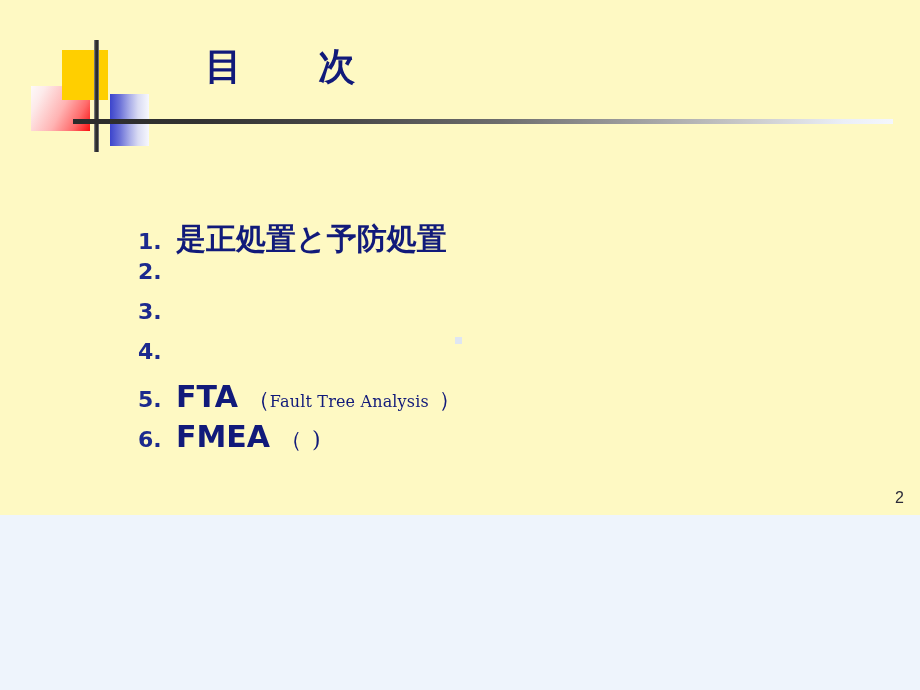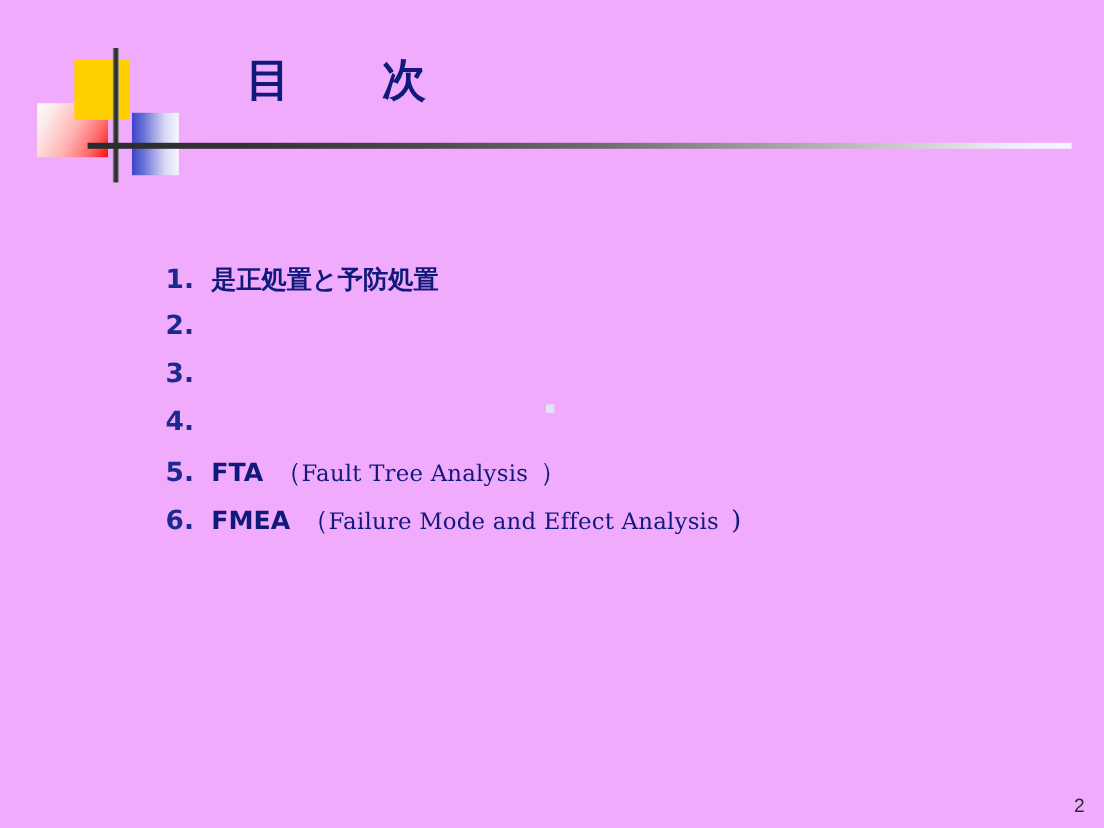--- a/index.html
+++ b/index.html
@@ -9,22 +9,22 @@
   body {
     width: 920px;
     height: 690px;
     background: #eef4fc;
     font-family: "Liberation Sans", sans-serif;
     overflow: hidden;
   }
   .slide {
     position: relative;
     width: 920px;
-    height: 690px;
-    background: #f0abfc;
+    height: 515px;
+    background: #fef9c3;
   }
 
   
   .ornament {
     position: absolute;
     left: 0;
     top: 0;
     width: 920px;
     height: 170px;
   }
@@ -99,34 +99,34 @@
   .toc-num {
     font-family: "DejaVu Sans", "Liberation Sans", sans-serif;
     font-size: 22px;
     font-weight: bold;
     color: #1c2a8e;
     width: 38px;
     flex: 0 0 38px;
   }
   .toc-text {
     font-family: "DejaVu Sans", "Liberation Sans", sans-serif;
-    font-size: 21px;
+    font-size: 30px;
     font-weight: bold;
     color: #111a7a;
   }
   .toc-paren {
     font-family: "DejaVu Serif", "Liberation Serif", serif;
     font-size: 22px;
     font-weight: normal;
     color: #111a7a;
     margin-left: 10px;
   }
   .toc-en {
     font-family: "DejaVu Serif", "Liberation Serif", serif;
-    font-size: 19px;
+    font-size: 16px;
     font-weight: normal;
     color: #111a7a;
     letter-spacing: 0.01em;
   }
 
   
   .artifact-mark {
     position: absolute;
     left: 455px;
     top: 337px;
@@ -196,21 +196,20 @@
       <span class="toc-text">FTA</span>
       <span class="toc-paren">（</span>
       <span class="toc-en">Fault  Tree  Analysis</span>
       <span class="toc-paren">）</span>
     </div>
 
     <div class="toc-item">
       <span class="toc-num">6.</span>
       <span class="toc-text">FMEA</span>
       <span class="toc-paren">（</span>
-      <span class="toc-en">Failure  Mode  and  Effect  Analysis</span>
       <span class="toc-paren">)</span>
     </div>
 
   </div>
 
   <div class="artifact-mark"></div>
 
   <div class="page-number">2</div>
 
 </div>

